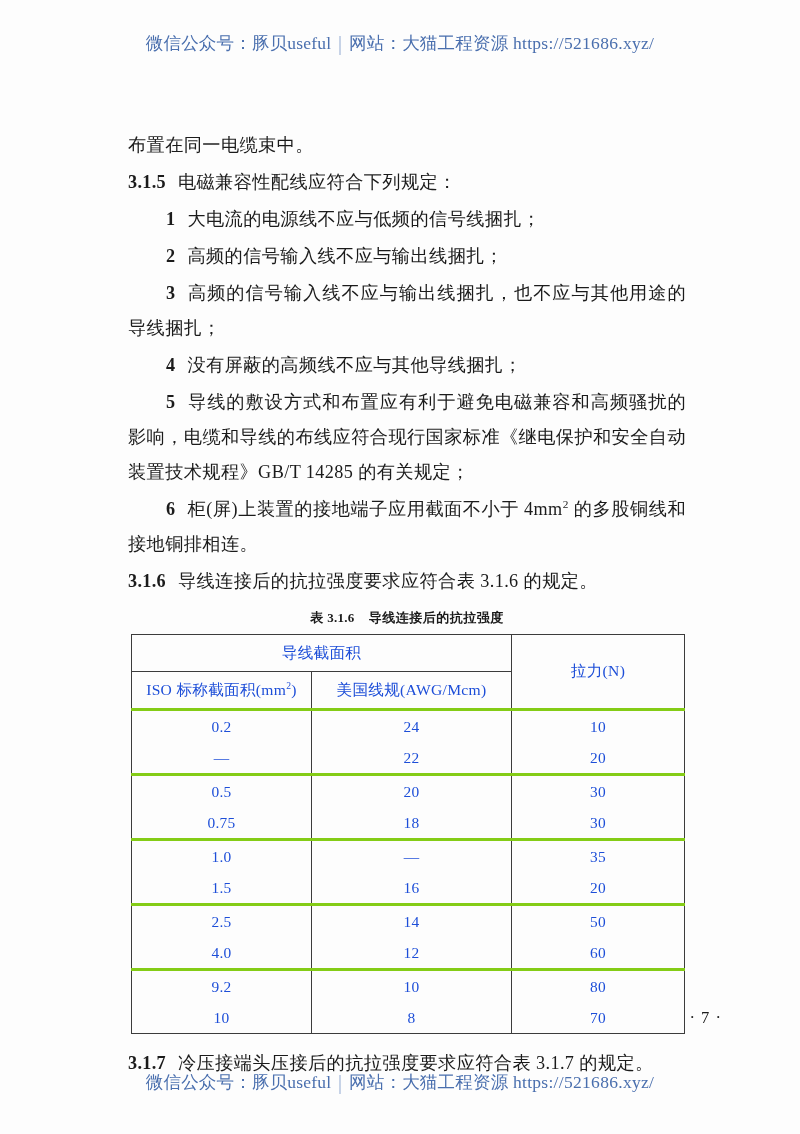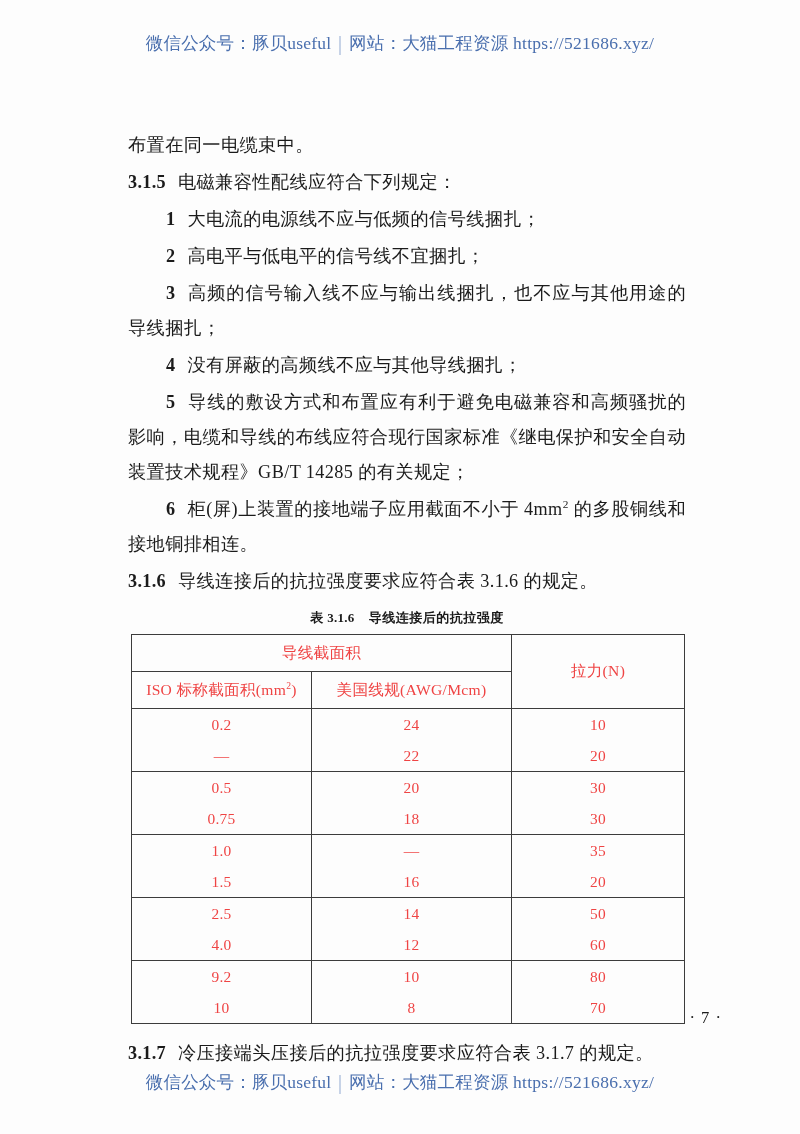--- a/index.html
+++ b/index.html
@@ -93,42 +93,42 @@
     letter-spacing: 0.5px;
   }
   .cap-gap { display: inline-block; width: 14px; }
 
   table.data {
     border-collapse: collapse;
     width: 553px;
     margin: 0 0 0 3px;
     table-layout: fixed;
     font-size: 15.4px;
-    color: #ef4444;
+    color: #1d4ed8;
   }
   table.data td, table.data th {
     border: 1px solid #3c3c3c;
     text-align: center;
     font-weight: normal;
     padding: 0;
     height: 33px;
     vertical-align: middle;
     letter-spacing: 0.3px;
   }
   table.data th {
     font-size: 15.6px;
     height: 36px;
   }
   table.data td.d {
     border-top: none;
     border-bottom: none;
     height: 31px;
   }
   table.data tr.grp-first td {
-    border-top: 1px solid #84cc16;
+    border-top: 3px solid #84cc16;
     border-bottom: none;
   }
   table.data tr.grp-last td {
     border-top: none;
     border-bottom: 1px solid #3c3c3c;
   }
   .col-a { width: 180px; }
   .col-b { width: 200px; }
   .col-c { width: 173px; }
   .dash { letter-spacing: 0; }
@@ -155,21 +155,21 @@
   </div>
 
   <div class="content">
 
     <p class="hang"><span>布置在同一电缆束中。</span></p>
 
     <p class="hang"><span class="clause-num latin">3.1.5</span><span>电磁兼容性配线应符合下列规定：</span></p>
 
     <p class="indent"><span class="item-num latin">1</span><span>大电流的电源线不应与低频的信号线捆扎；</span></p>
 
-    <p class="indent"><span class="item-num latin">2</span><span>高电平与低电平的信号线不宜捆扎；</span></p>
+    <p class="indent"><span class="item-num latin">2</span><span>高频的信号输入线不应与输出线捆扎；</span></p>
 
     <p class="indent"><span class="item-num latin">3</span><span>高频的信号输入线不应与输出线捆扎，也不应与其他用途的导线捆扎；</span></p>
 
     <p class="indent"><span class="item-num latin">4</span><span>没有屏蔽的高频线不应与其他导线捆扎；</span></p>
 
     <p class="indent"><span class="item-num latin">5</span><span>导线的敷设方式和布置应有利于避免电磁兼容和高频骚扰的影响，电缆和导线的布线应符合现行国家标准《继电保护和安全自动装置技术规程》GB/T 14285 的有关规定；</span></p>
 
     <p class="indent"><span class="item-num latin">6</span><span>柜(屏)上装置的接地端子应用截面不小于 4mm</span><sup>2</sup><span> 的多股铜线和接地铜排相连。</span></p>
 
     <p class="hang"><span class="clause-num latin">3.1.6</span><span>导线连接后的抗拉强度要求应符合表 3.1.6 的规定。</span></p>

